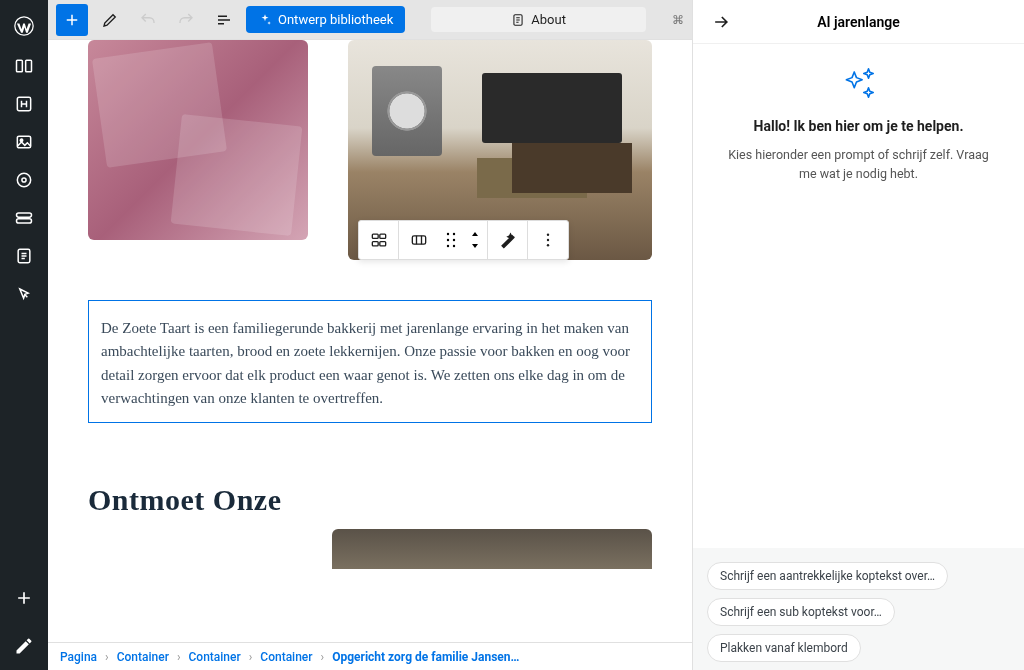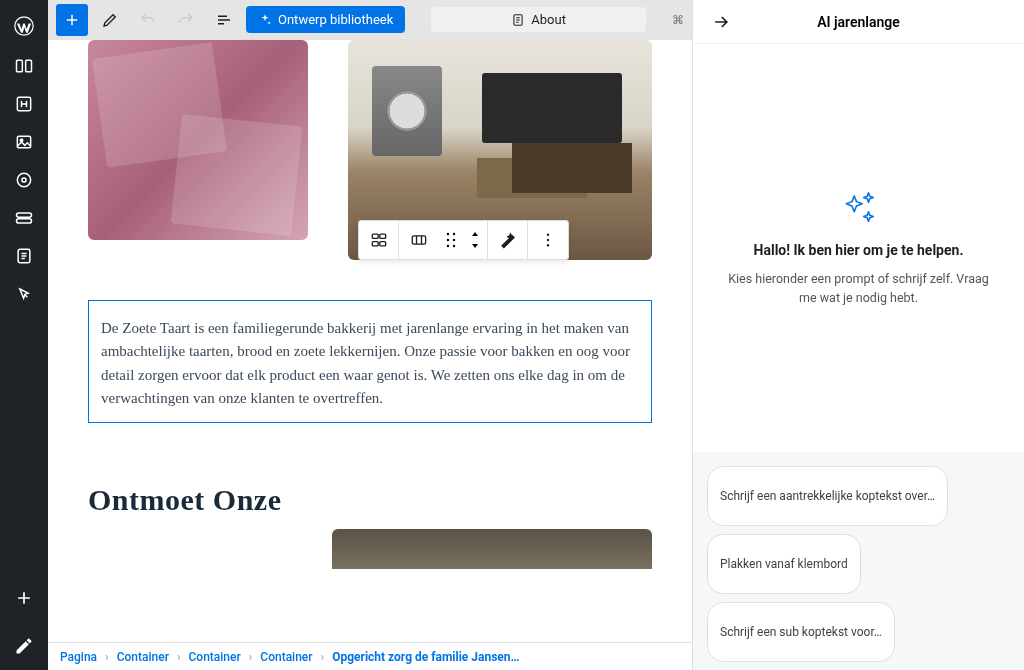--- a/index.html
+++ b/index.html
@@ -57,27 +57,27 @@
 
 .breadcrumb { height: 28px; border-top: 1px solid #e0e0e0; display: flex; align-items: center; padding: 0 12px; font-size: 12px; color: #0073e6; gap: 8px; background: #fff; overflow: hidden; white-space: nowrap; }
 .breadcrumb .bc { cursor: pointer; font-weight: 500; }
 .breadcrumb .sep { color: #999; }
 
 
 .ai-panel { width: 332px; border-left: 1px solid #e0e0e0; display: flex; flex-direction: column; background: #fff; height: 100%; }
 .ai-header { height: 44px; display: flex; align-items: center; padding: 0 14px; border-bottom: 1px solid #f0f0f0; }
 .ai-back { width: 28px; height: 28px; display: flex; align-items: center; justify-content: center; cursor: pointer; color: #1e1e1e; }
 .ai-title { flex: 1; text-align: center; font-size: 14px; font-weight: 600; }
-.ai-body { flex: 1; display: flex; flex-direction: column; align-items: center; justify-content: center; padding: 20px 28px; text-align: center; }
+.ai-body { flex: 1; display: flex; flex-direction: column; align-items: center; padding: 20px 28px; text-align: center; }
 .ai-sparkle { color: #0073e6; margin-bottom: 16px; }
 .ai-headline { font-size: 14px; font-weight: 700; color: #1e1e1e; margin-bottom: 12px; }
 .ai-sub { font-size: 12.5px; color: #555; line-height: 1.5; }
 
 .ai-suggestions { background: #f6f7f7; padding: 14px 14px 8px 14px; display: flex; flex-wrap: wrap; gap: 8px; }
-.ai-chip { background: #fff; border: 1px solid #e0e0e0; border-radius: 16px; padding: 22px 12px; font-size: 12px; color: #3c434a; cursor: pointer; }
+.ai-chip { background: #fff; border: 1px solid #e0e0e0; border-radius: 16px; padding: 6px 12px; font-size: 12px; color: #3c434a; cursor: pointer; }
 
 .ai-input-area { background: #f6f7f7; padding: 0 14px 14px 14px; }
 .ai-textarea { width: 100%; height: 54px; border: 1px solid #ddd; border-radius: 4px; padding: 8px 10px; font-size: 13px; resize: none; font-family: inherit; background: #fff; }
 .ai-disclaimer { font-size: 11px; color: #888; margin: 8px 0 10px 0; }
 .ai-disclaimer a { color: #888; text-decoration: underline; cursor: pointer; }
 .ai-write-btn { background: #cfe3f5; color: #3a6a94; border: none; border-radius: 4px; padding: 10px 16px; font-size: 13px; display: flex; align-items: center; gap: 8px; cursor: pointer; font-weight: 500; }
 
 svg { display: block; }
 </style>
 </head>
@@ -290,17 +290,17 @@
       <div class="ai-sparkle">
         <svg width="38" height="38" viewBox="0 0 48 48" fill="none" stroke="currentColor" stroke-width="2" stroke-linejoin="round">
             <path d="M18 10l2.8 7.2L28 20l-7.2 2.8L18 30l-2.8-7.2L8 20l7.2-2.8zM36 6l1.6 4.4L42 12l-4.4 1.6L36 18l-1.6-4.4L30 12l4.4-1.6zM36 30l1.6 4.4L42 36l-4.4 1.6L36 42l-1.6-4.4L30 36l4.4-1.6z"></path>
           </svg>
       </div>
       <div class="ai-headline">Hallo! Ik ben hier om je te helpen.</div>
       <div class="ai-sub">Kies hieronder een prompt of schrijf zelf. Vraag me wat je nodig hebt.</div>
     </div>
     <div class="ai-suggestions">
       <div class="ai-chip">Schrijf een aantrekkelijke koptekst over…</div>
+      <div class="ai-chip">Schrijf een sub koptekst voor…</div>
       <div class="ai-chip">Plakken vanaf klembord</div>
-      <div class="ai-chip">Schrijf een sub koptekst voor…</div>
     </div>
   </div>
 </div>
 
 </body></html>

